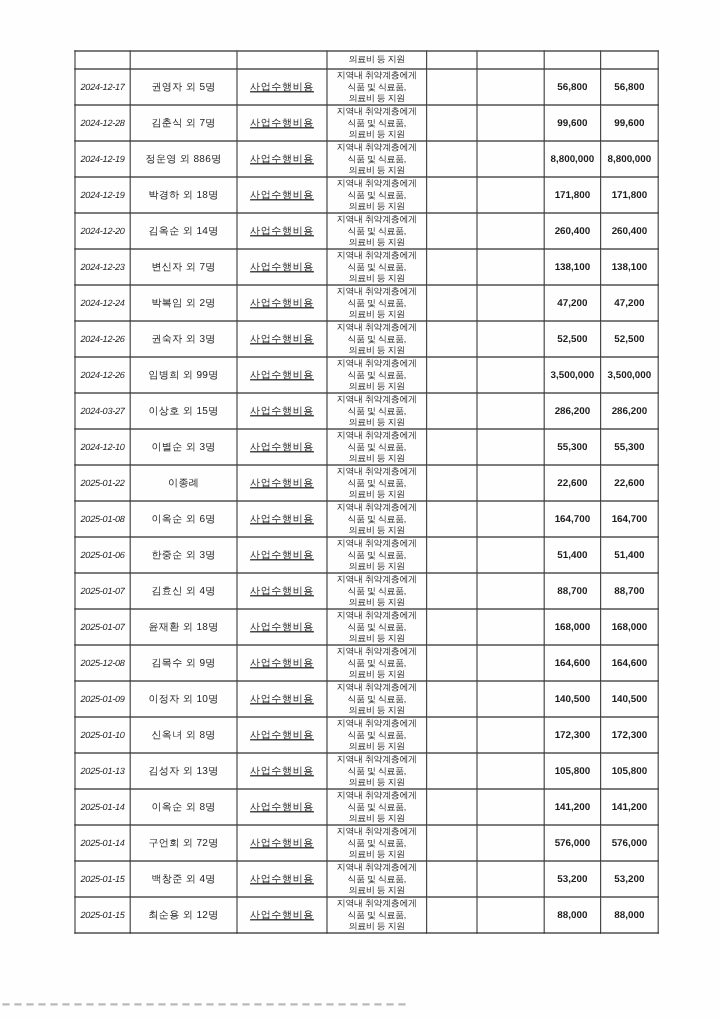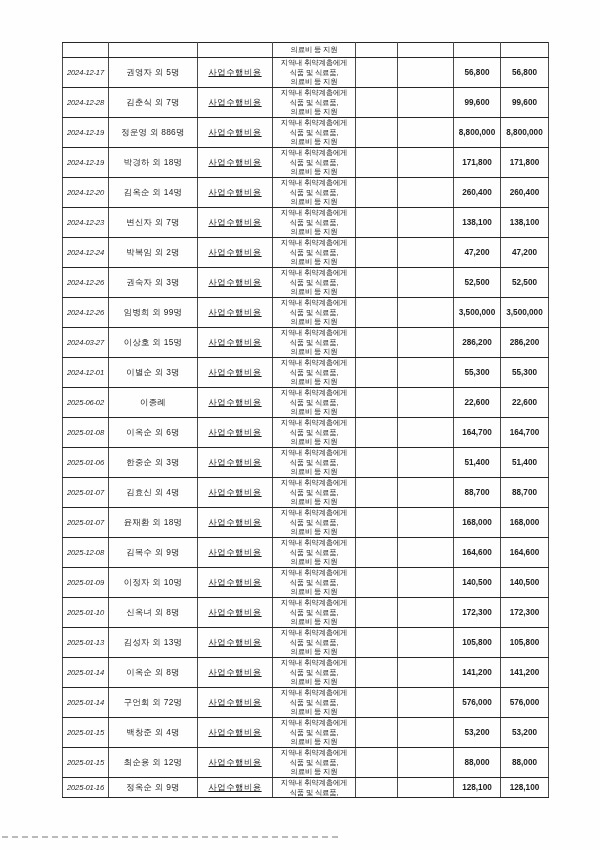--- a/index.html
+++ b/index.html
@@ -232,35 +232,35 @@
             <div>지역내 취약계층에게</div>
             <div>식품 및 식료품,</div>
             <div>의료비 등 지원</div>
           </td>
       <td class="cell-empty"></td>
       <td class="cell-empty"></td>
       <td class="cell-amt">286,200</td>
       <td class="cell-amt">286,200</td>
     </tr>
         <tr style="height: 30px;">
-      <td class="cell-date">2024-12-01</td>
+      <td class="cell-date">2024-12-10</td>
       <td class="cell-name">이별순 외 3명</td>
       <td class="cell-cat">사업수행비용</td>
       <td class="cell-desc">
             <div>지역내 취약계층에게</div>
             <div>식품 및 식료품,</div>
             <div>의료비 등 지원</div>
           </td>
       <td class="cell-empty"></td>
       <td class="cell-empty"></td>
       <td class="cell-amt">55,300</td>
       <td class="cell-amt">55,300</td>
     </tr>
         <tr style="height: 30px;">
-      <td class="cell-date">2025-06-02</td>
+      <td class="cell-date">2025-01-22</td>
       <td class="cell-name">이종례</td>
       <td class="cell-cat">사업수행비용</td>
       <td class="cell-desc">
             <div>지역내 취약계층에게</div>
             <div>식품 및 식료품,</div>
             <div>의료비 등 지원</div>
           </td>
       <td class="cell-empty"></td>
       <td class="cell-empty"></td>
       <td class="cell-amt">22,600</td>
@@ -426,31 +426,18 @@
       <td class="cell-cat">사업수행비용</td>
       <td class="cell-desc">
             <div>지역내 취약계층에게</div>
             <div>식품 및 식료품,</div>
             <div>의료비 등 지원</div>
           </td>
       <td class="cell-empty"></td>
       <td class="cell-empty"></td>
       <td class="cell-amt">88,000</td>
       <td class="cell-amt">88,000</td>
-    </tr>
-        <tr style="height: 20px;">
-      <td class="cell-date">2025-01-16</td>
-      <td class="cell-name">정옥순 외 9명</td>
-      <td class="cell-cat">사업수행비용</td>
-      <td class="cell-desc">
-            <div>지역내 취약계층에게</div>
-            <div>식품 및 식료품,</div>
-          </td>
-      <td class="cell-empty"></td>
-      <td class="cell-empty"></td>
-      <td class="cell-amt">128,100</td>
-      <td class="cell-amt">128,100</td>
     </tr>
       </tbody>
   </table>
 
   <div class="artifact-line"></div>
 </div>
 
 </body></html>

